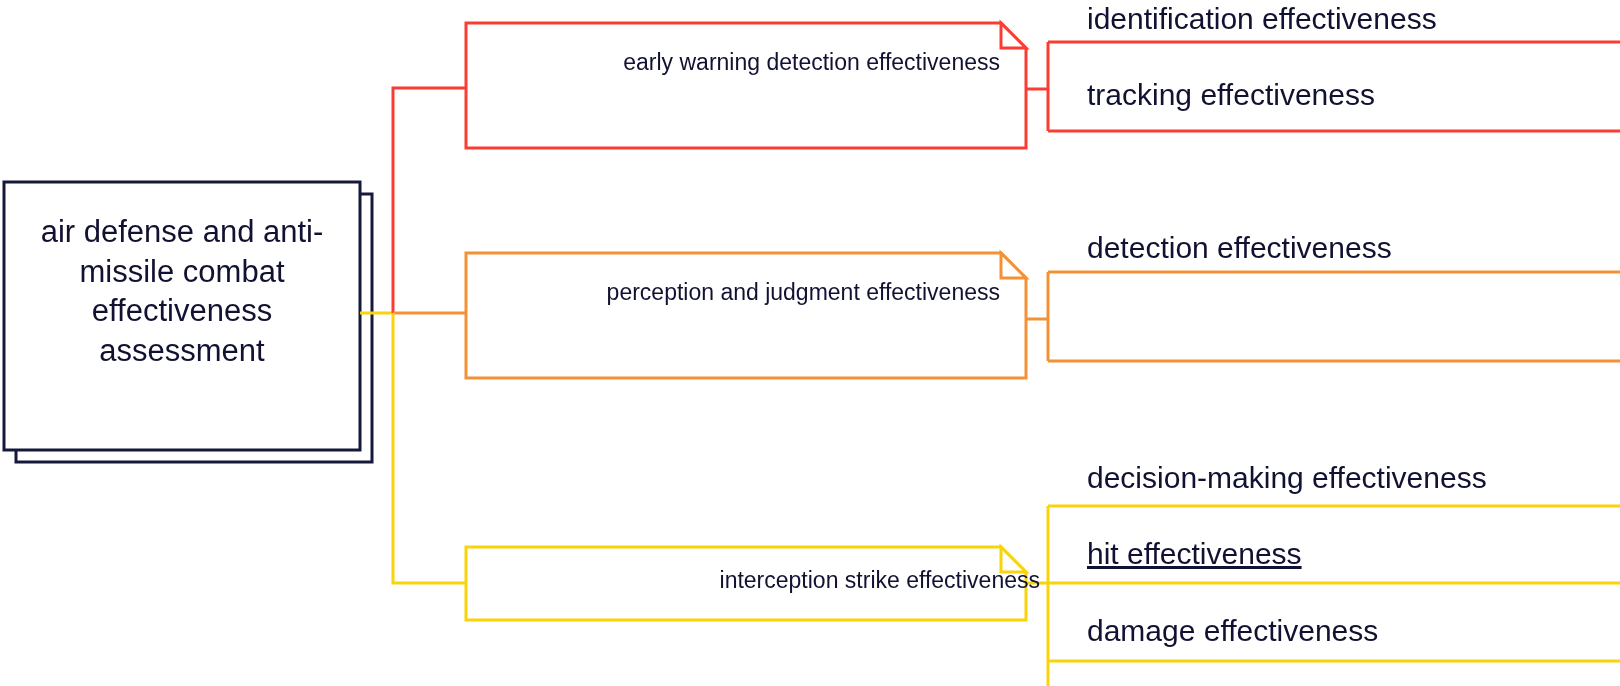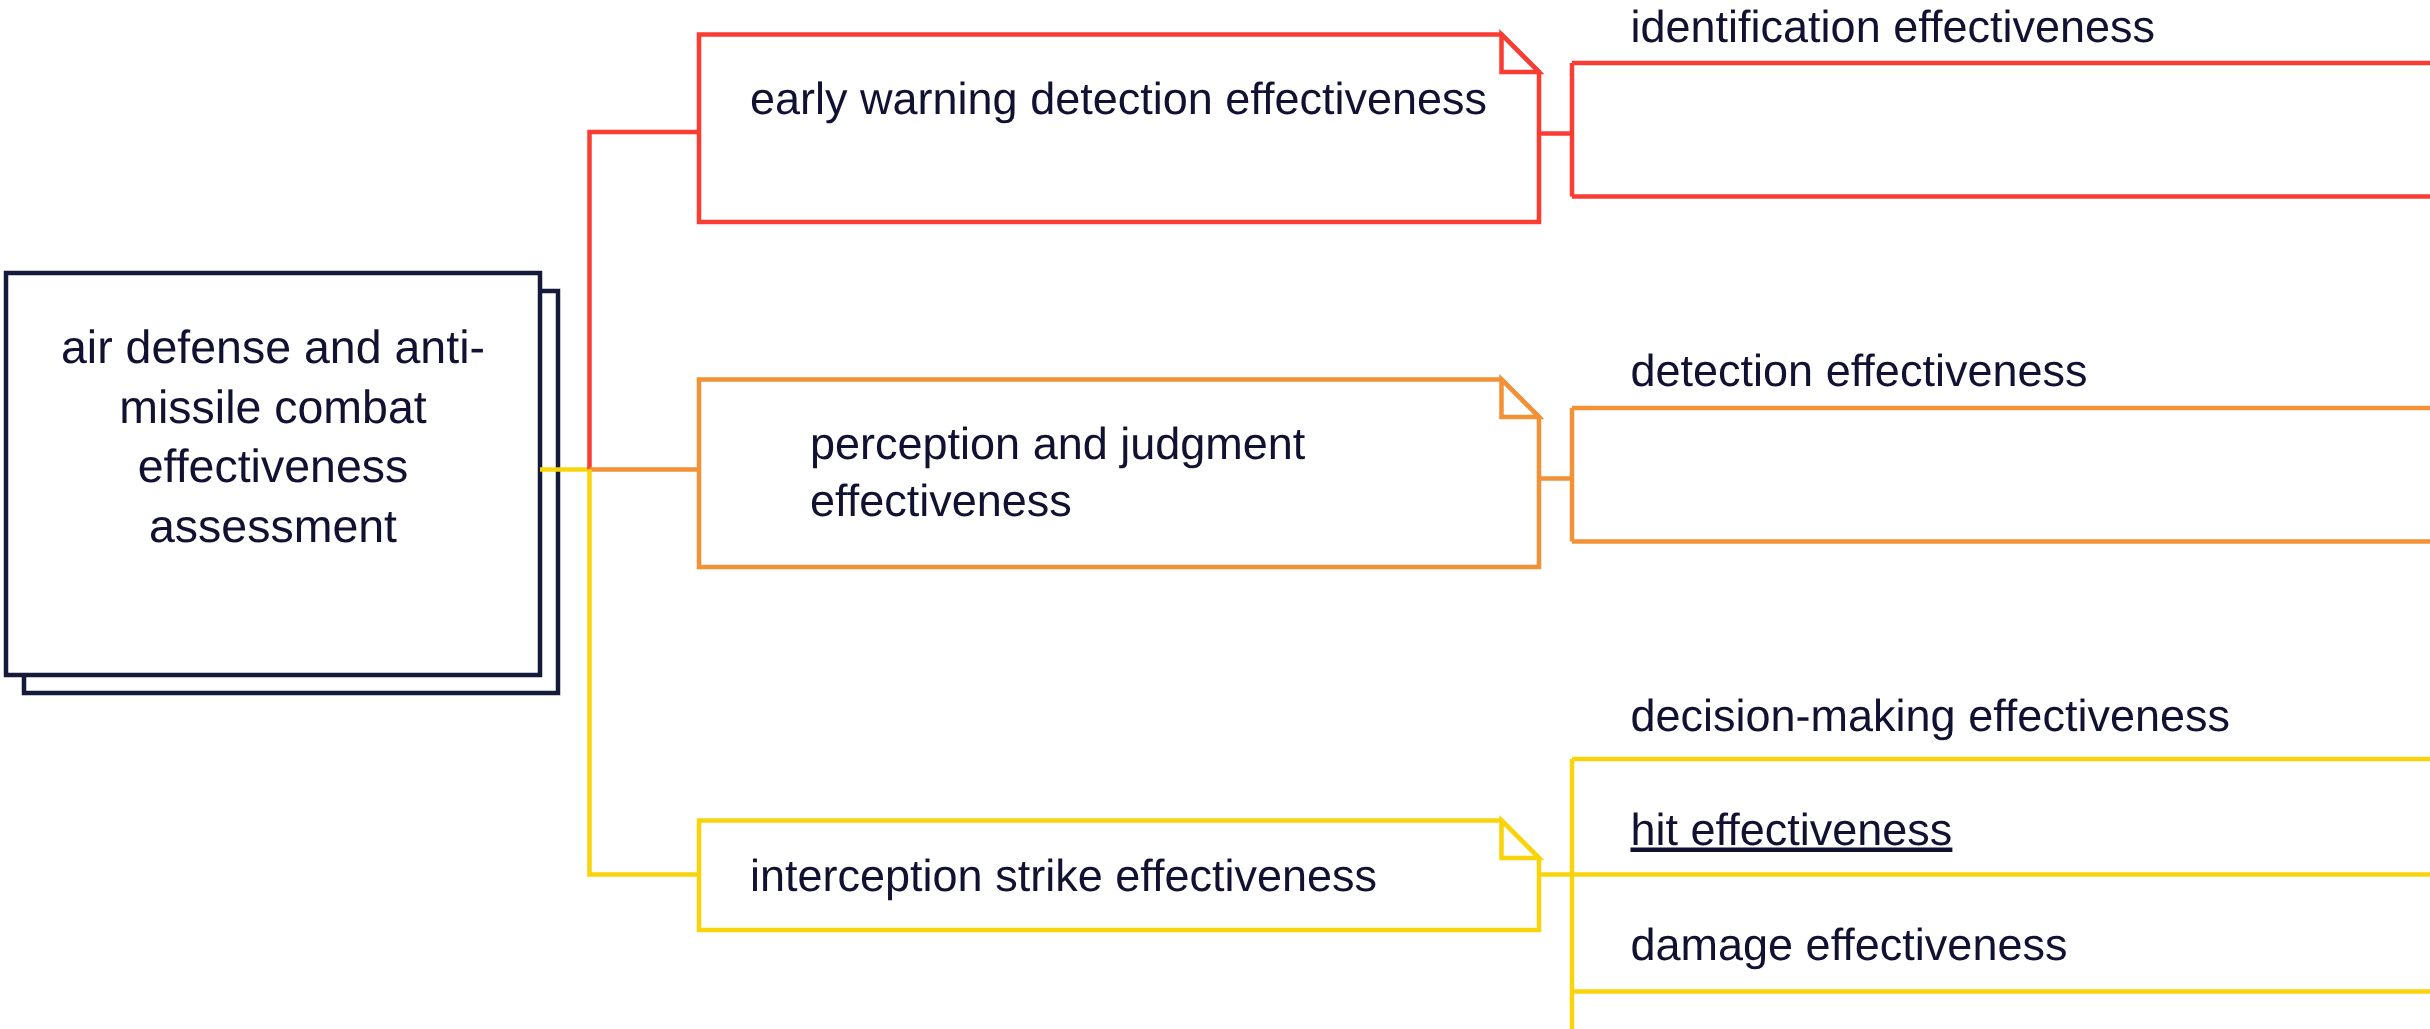--- a/index.html
+++ b/index.html
@@ -33,22 +33,22 @@
     pointer-events: none;
   }
   .root-text {
     font-size: 31px;
     text-align: center;
     left: 8px;
     top: 212px;
     width: 348px;
   }
   .branch-text {
-    font-size: 30px;
-    text-align: left;
+    font-size: 23px;
+    text-align: right;
   }
   .leaf-text {
     font-size: 30px;
     text-align: left;
     white-space: nowrap;
   }
 </style>
 </head>
 <body>
 
@@ -104,26 +104,27 @@
       <path d="M1048 506 H1620" fill="none" stroke="#fad40a" stroke-width="3"></path>
       <path d="M1048 583 H1620" fill="none" stroke="#fad40a" stroke-width="3"></path>
       <path d="M1048 661 H1620" fill="none" stroke="#fad40a" stroke-width="3"></path>
     </g>
   </svg>
 
   <div class="node-text root-text">air defense and anti-missile combat effectiveness assessment</div>
 
   <div class="node-text branch-text" style="left:500px; top:48px; width:500px;">early warning detection effectiveness</div>
 
-  <div class="node-text branch-text" style="left:500px; top:278px; width:500px;margin-left:40px;">perception and judgment effectiveness</div>
+  <div class="node-text branch-text" style="left:500px; top:278px; width:500px;">perception and judgment effectiveness</div>
 
   <div class="node-text branch-text" style="left:500px; top:566px; width:540px; white-space:nowrap;">interception strike effectiveness</div>
 
   <div class="node-text leaf-text" style="left:1087px; top:0px;">identification effectiveness</div>
 
+  <div class="node-text leaf-text" style="left:1087px; top:76px;">tracking effectiveness</div>
 
   <div class="node-text leaf-text" style="left:1087px; top:229px;">detection effectiveness</div>
 
 
   <div class="node-text leaf-text" style="left:1087px; top:459px;">decision-making effectiveness</div>
 
   <div class="node-text leaf-text" style="left:1087px; top:535px;text-decoration:underline;">hit effectiveness</div>
 
   <div class="node-text leaf-text" style="left:1087px; top:612px;">damage effectiveness</div>
 

